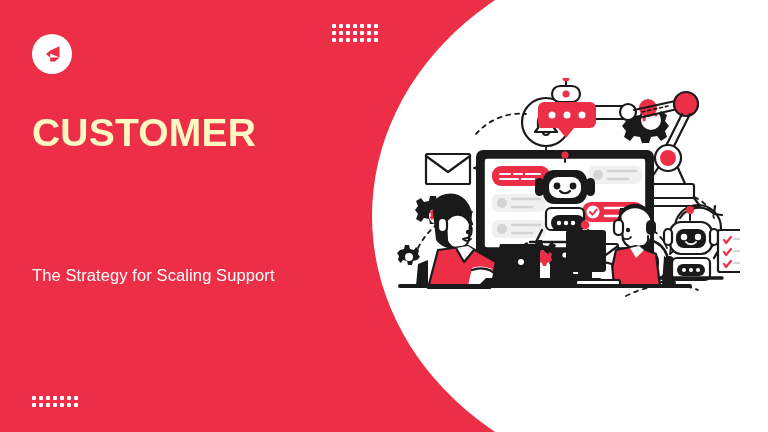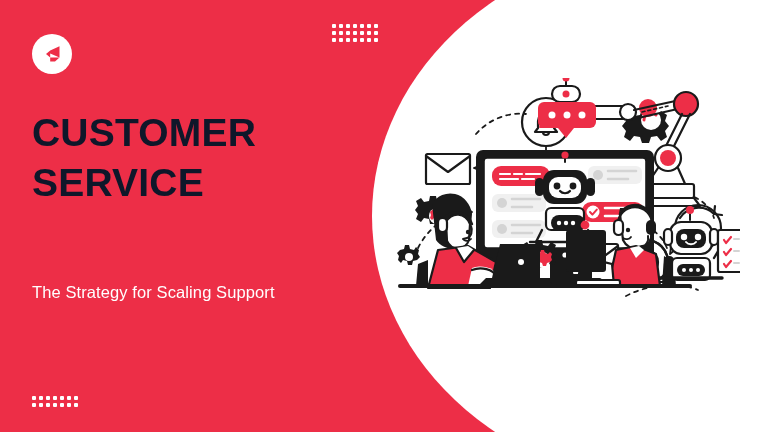--- a/index.html
+++ b/index.html
@@ -51,31 +51,31 @@
   .logo svg { display: block; }
 
   
   .headline {
     position: absolute;
     left: 32px;
     top: 108px;
     width: 330px;
   }
   .headline .line {
-    color: #0f172a;
+    color: #fef9c3;
     font-size: 39px;
     font-weight: bold;
     letter-spacing: 0.2px;
     line-height: 50px;
     white-space: nowrap;
   }
   .subtitle {
     position: absolute;
     left: 32px;
-    top: 283px;
+    top: 266px;
     color: #ffffff;
     font-size: 16.5px;
     font-weight: normal;
     letter-spacing: 0.1px;
     white-space: nowrap;
   }
 
   
   .dots {
     position: absolute;
@@ -123,21 +123,20 @@
     <span>
       <svg width="20" height="20" viewBox="0 0 20 20">
         <path d="M17.5 2.2 L8.2 6.4 L4.0 10.0 L8.2 13.6 L8.2 9.4 L17.5 13.6 Z" fill="#ED2E47"></path>
         <path d="M8.2 13.6 L17.5 13.6 L13.0 17.6 L8.2 17.6 Z" fill="#ED2E47"></path>
       </svg>
     </span>
   </div>
 
   <div class="headline">
     <div class="line">CUSTOMER</div>
-    <div class="line">SERVICE</div>
   </div>
   <div class="subtitle">The Strategy for Scaling Support</div>
 
   <div class="dots dots-top">
     <div class="dot"></div>
       <div class="dot"></div>
       <div class="dot"></div>
       <div class="dot"></div>
       <div class="dot"></div>
       <div class="dot"></div>

